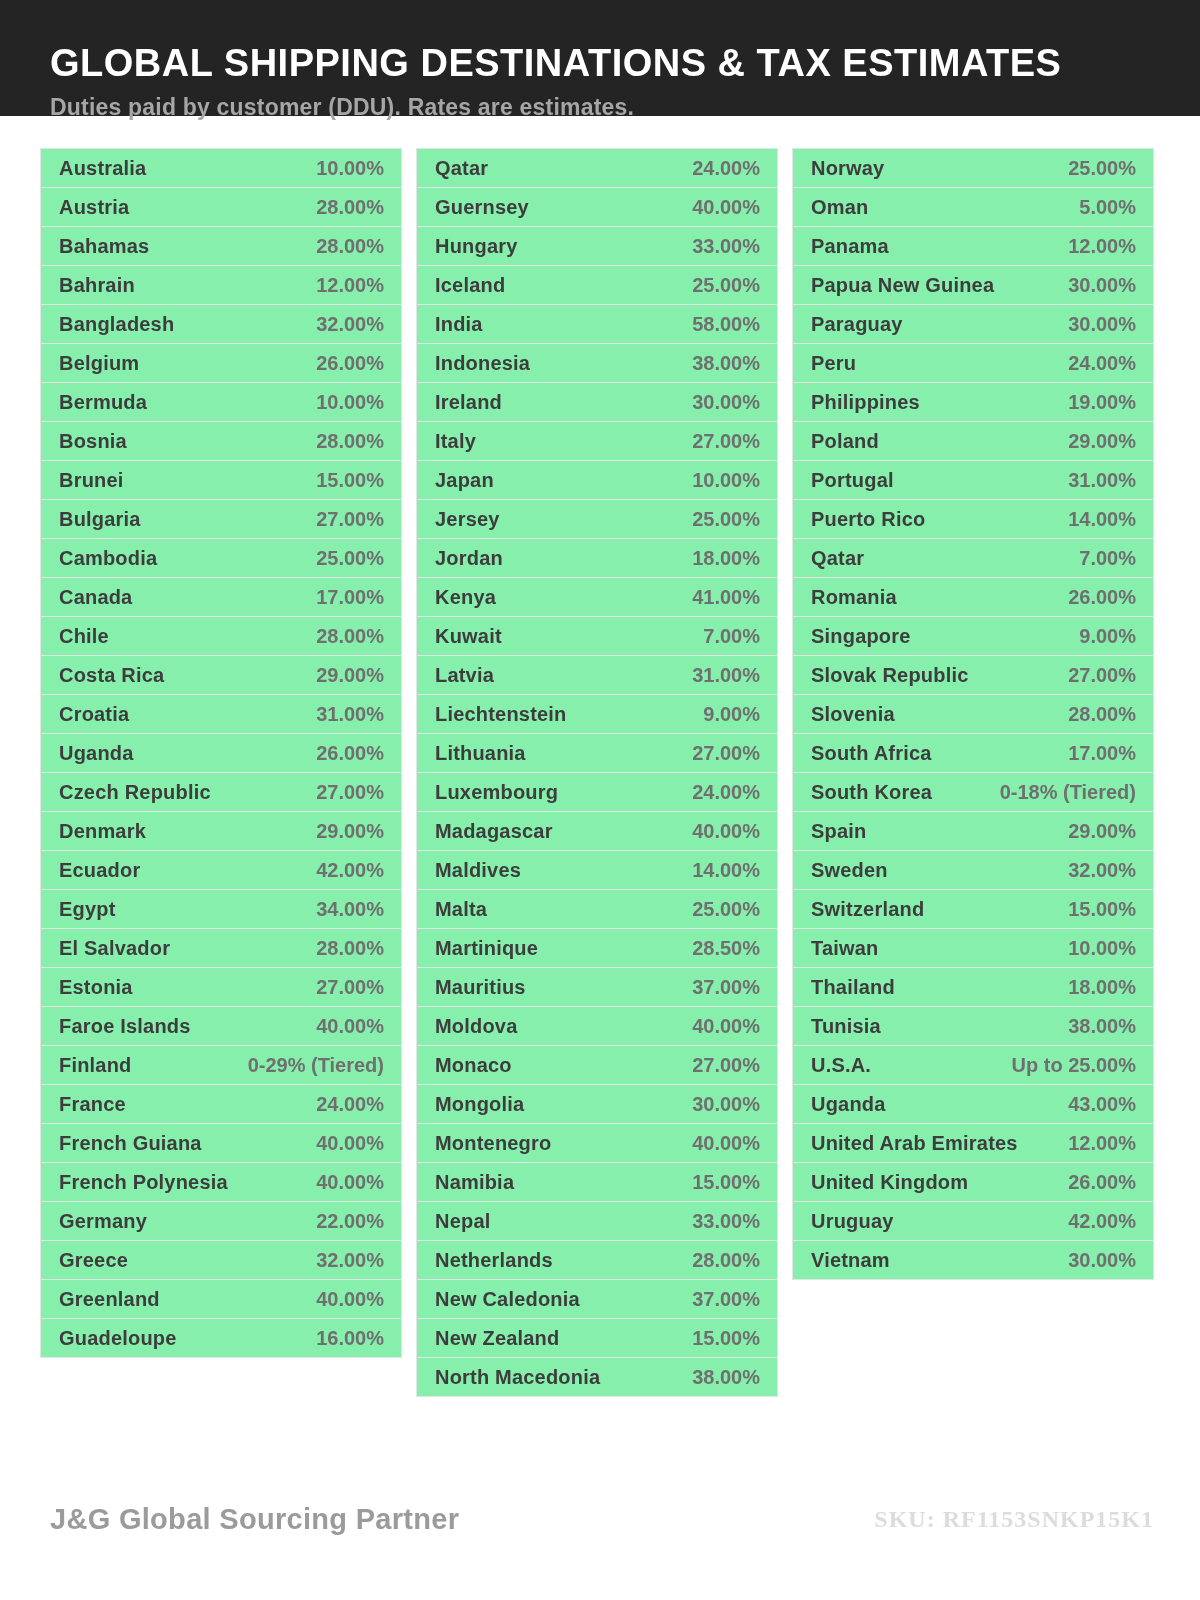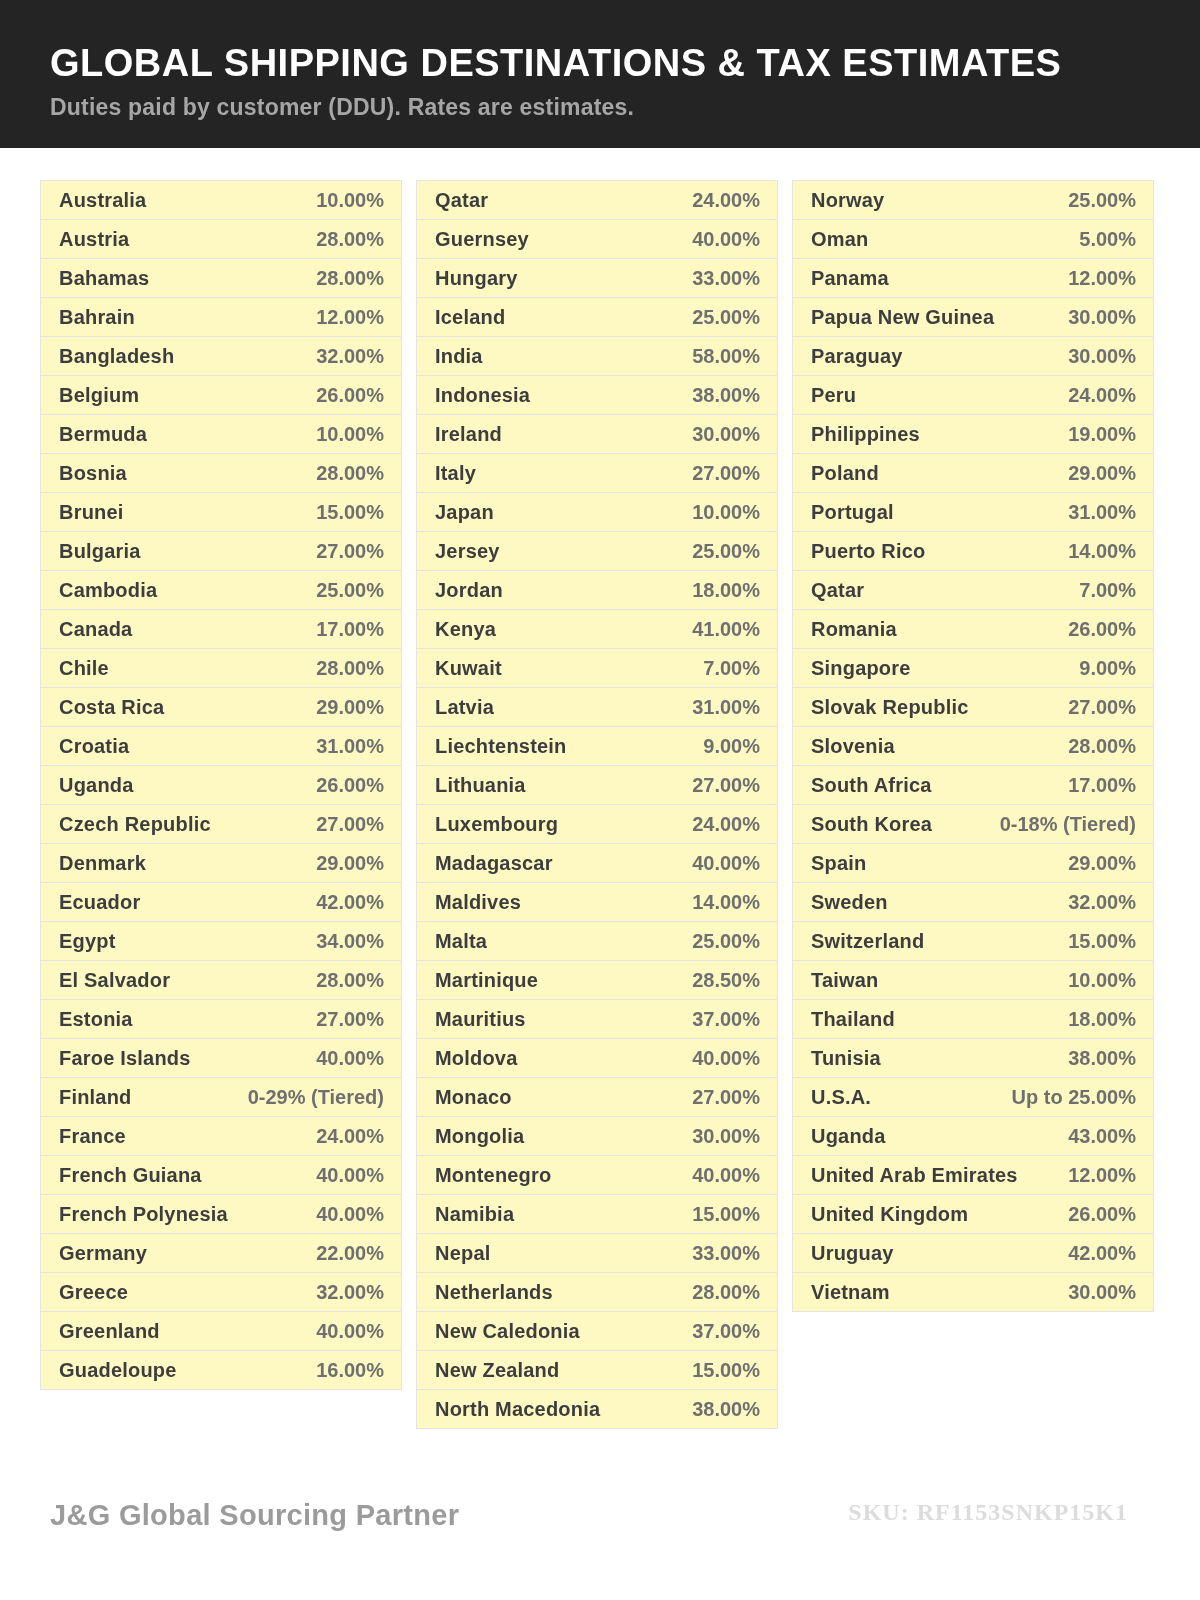--- a/index.html
+++ b/index.html
@@ -4,21 +4,21 @@
 <style>
   * { margin: 0; padding: 0; box-sizing: border-box; }
   html, body { width: 1200px; height: 1600px; }
   body {
     background: #ffffff;
     font-family: "Liberation Sans", sans-serif;
     overflow: hidden;
   }
   .header {
     background: var(--header-bg, #242424);
-    height: 148px;
+    height: 116px;
     padding: 42px 50px 0 50px;
   }
   .title {
     color: var(--title-text, #ffffff);
     font-size: 38px;
     font-weight: 700;
     letter-spacing: 0.5px;
     white-space: nowrap;
   }
   .subtitle {
@@ -28,21 +28,21 @@
     margin-top: 9px;
     letter-spacing: 0.2px;
   }
   .table {
     display: grid;
     grid-template-columns: repeat(3, 1fr);
     gap: 14px;
     padding: 32px 46px 0 40px;
     align-items: start;
   }
-  .col { border: 1px solid var(--row-border, #e4e4e4); background: #fef9c3; }
+  .col { border: 1px solid var(--row-border, #e4e4e4); background: #86efac; }
   .row {
     display: flex;
     justify-content: space-between;
     align-items: baseline;
     gap: 8px;
     padding: 8px 17px 8px 18px;
     border-bottom: 1px solid var(--row-border, #e4e4e4);
   }
   .col .row:last-child { border-bottom: none; }
   .country {
@@ -57,22 +57,23 @@
     font-size: 20px;
     line-height: 22px;
     font-weight: 700;
     color: var(--rate-text, #6f6f6f);
     white-space: nowrap;
     text-align: right;
   }
   .footer {
     display: flex;
     justify-content: space-between;
-    padding: 0 72px 0 50px;
-    margin-top: 70px;
+    align-items: center;
+    padding: 0 46px 0 50px;
+    margin-top: 106px;
   }
   .brand {
     font-size: 29px;
     font-weight: 700;
     color: var(--brand-text, #9b9b9b);
     letter-spacing: 0.3px;
   }
   .sku {
     font-size: 24px;
     font-weight: 700;

